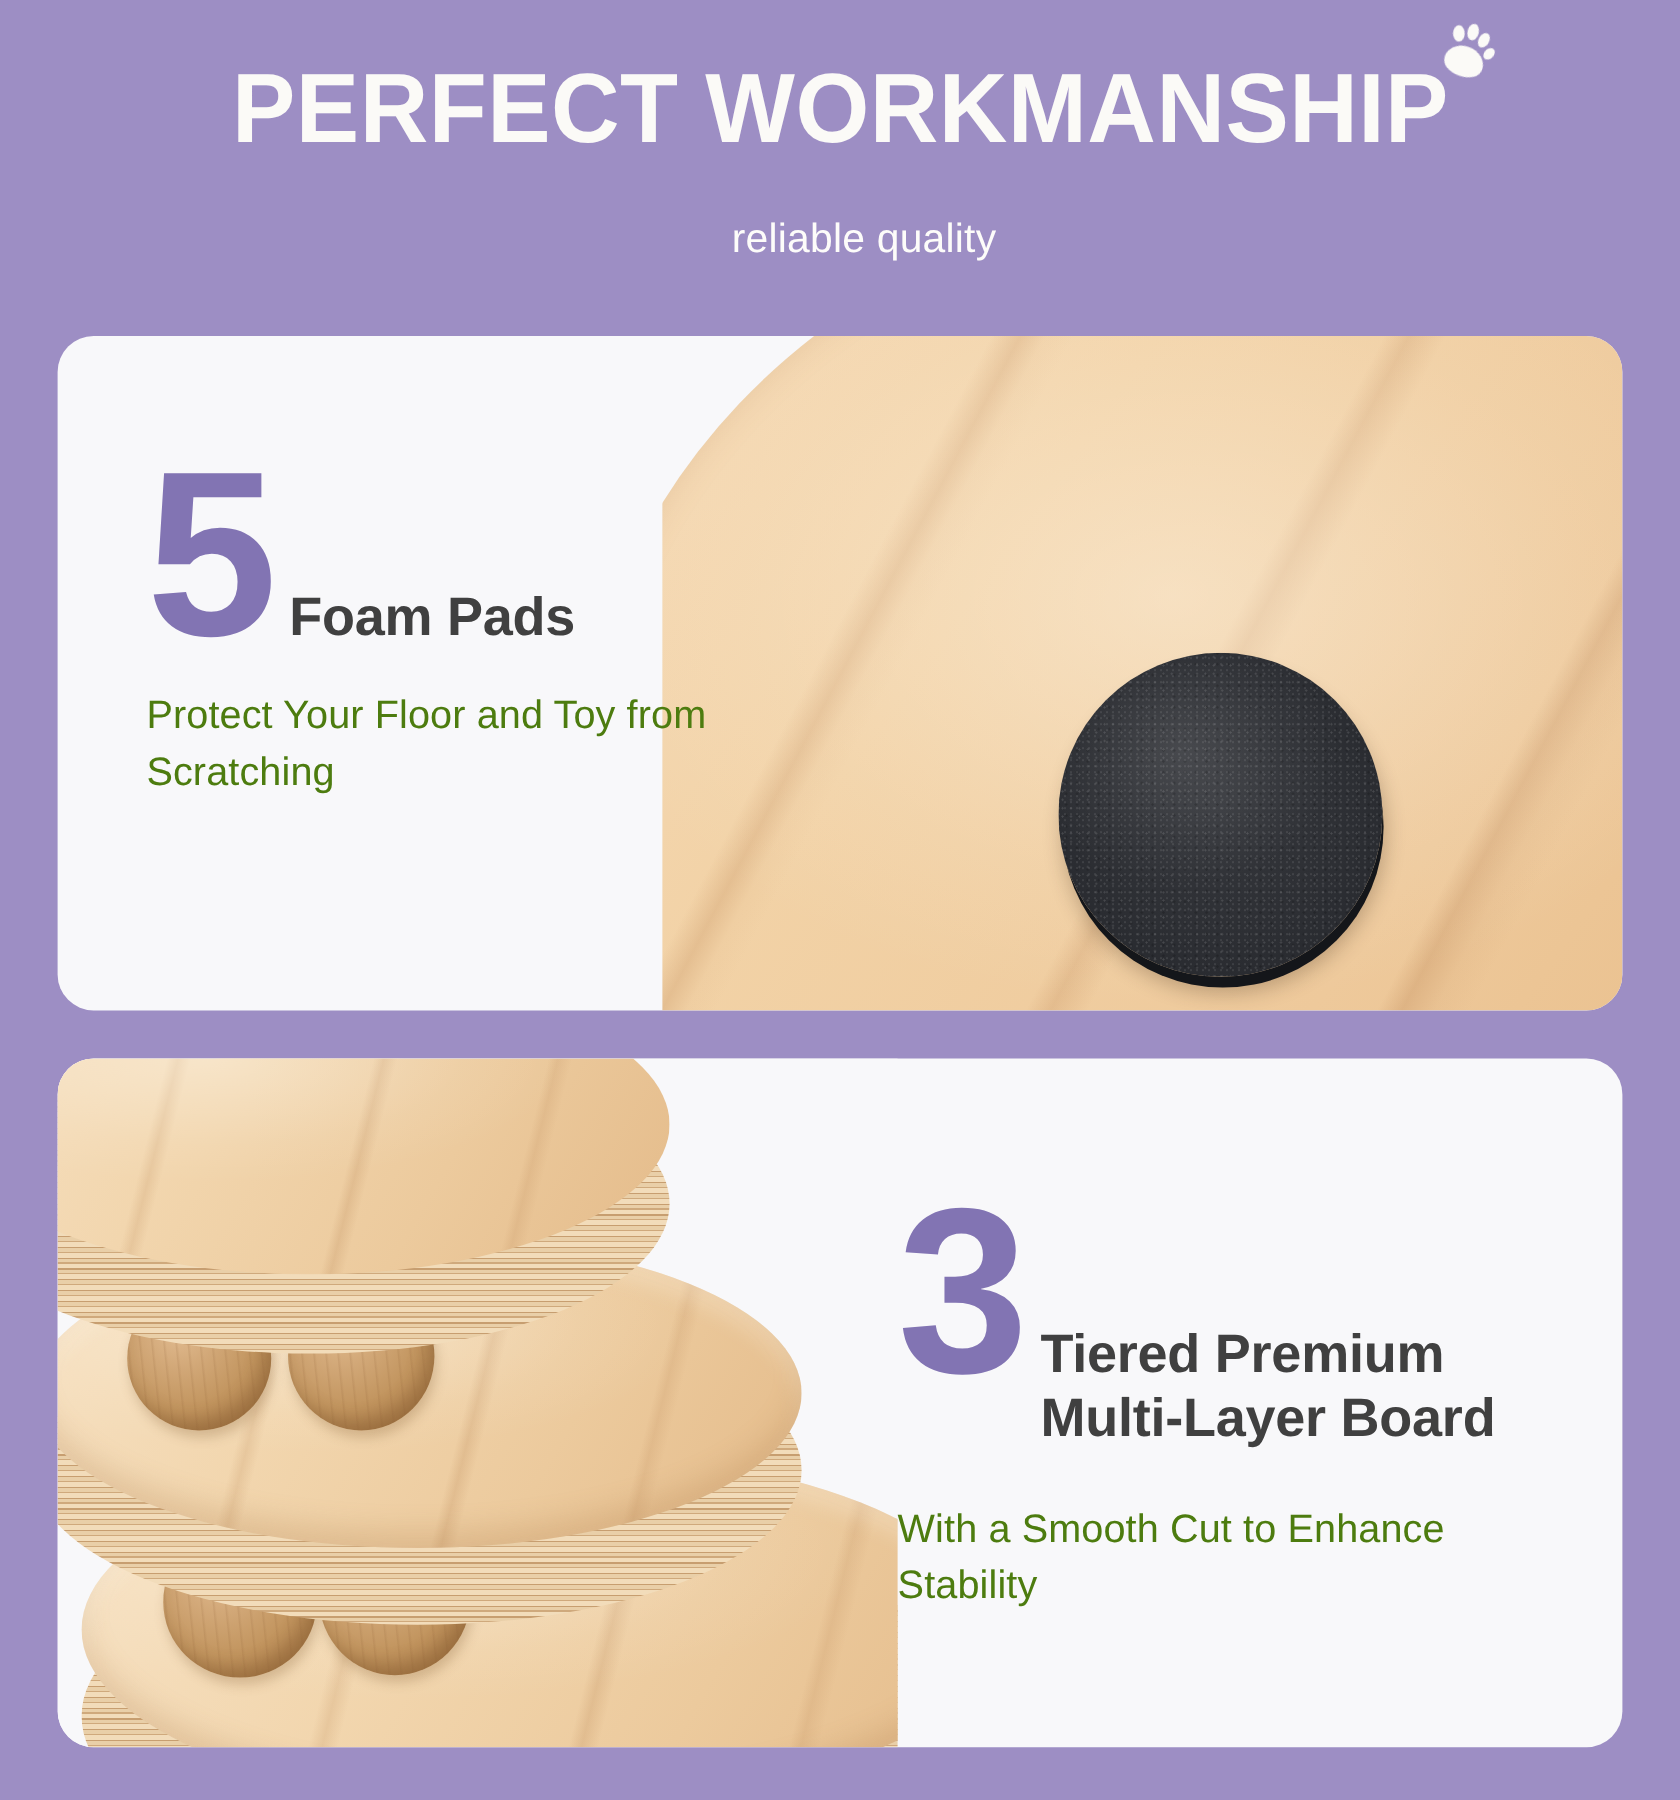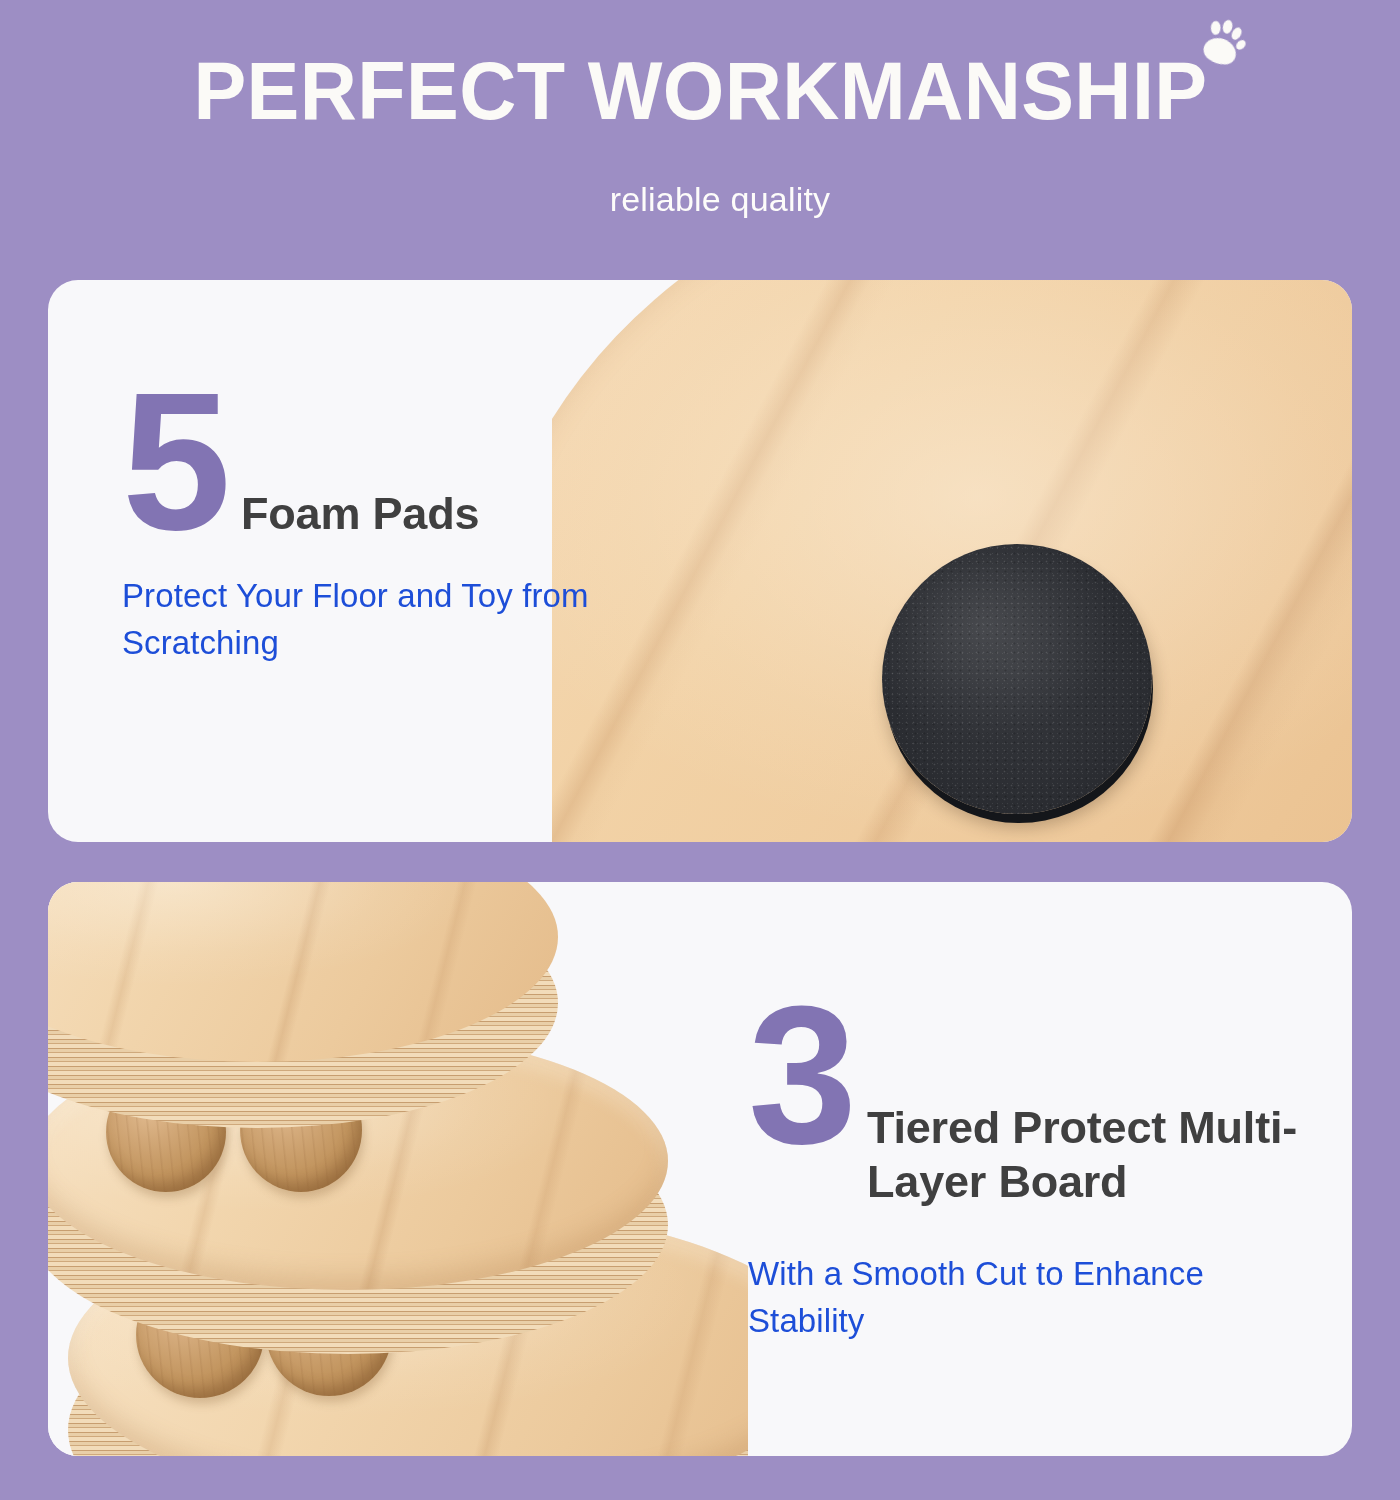--- a/index.html
+++ b/index.html
@@ -115,21 +115,21 @@
     font-weight: 700;
     color: #404040;
     letter-spacing: -0.2px;
     padding-bottom: 4px;
   }
   .sub-desc {
     margin-top: 24px;
     font-size: 33px;
     line-height: 47px;
     font-weight: 400;
-    color: #1d4ed8;
+    color: #4d7c0f;
     letter-spacing: 0.1px;
   }
   .feature-text.right .sub-desc { margin-top: 37px; }
 
   
   .photo-foam {
     position: absolute;
     right: 0;
     top: 0;
     width: 800px;
@@ -380,20 +380,20 @@
       <div class="ply-edge tier-1-edge"></div>
       <div class="tier tier-1">
         <div class="ply-face"></div>
         <div class="shade"></div>
       </div>
     </div>
 
     <div class="feature-text right">
       <div class="headline">
         <span class="big-number">3</span>
-        <span class="headline-label">Tiered Protect Multi-Layer Board</span>
+        <span class="headline-label">Tiered Premium Multi-Layer Board</span>
       </div>
       <div class="sub-desc">With a Smooth Cut to Enhance Stability</div>
     </div>
 
   </div>
 
 </div>
 
 </body></html>

